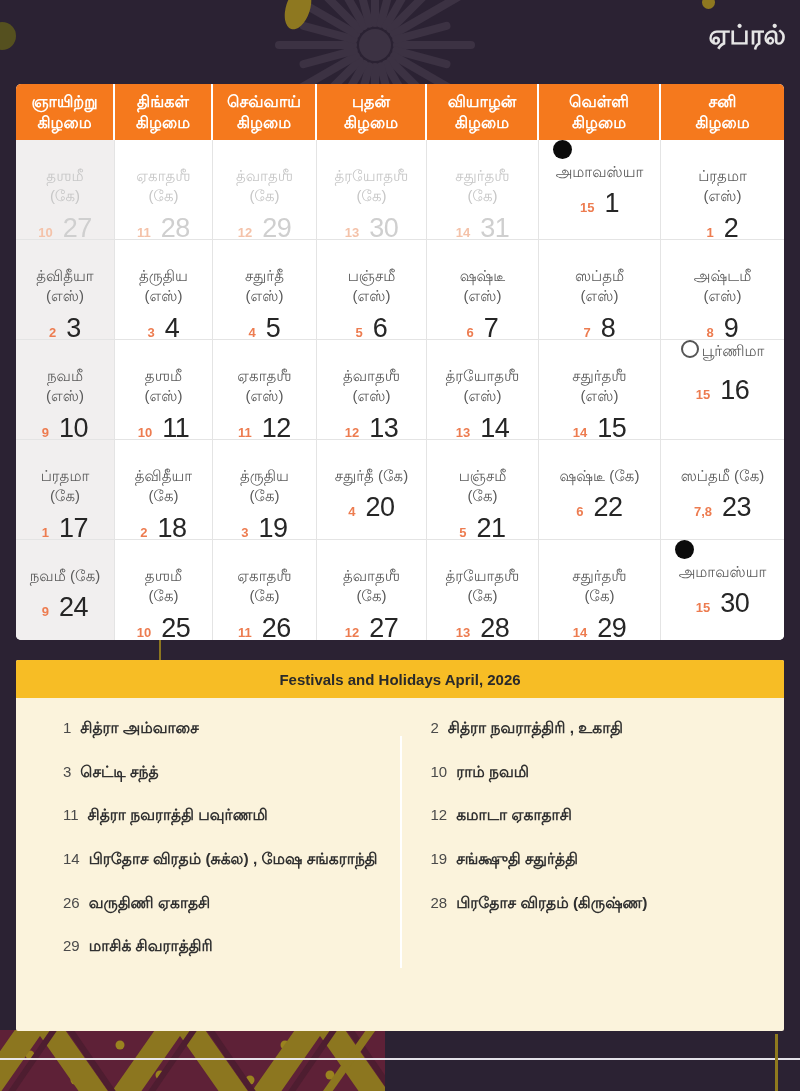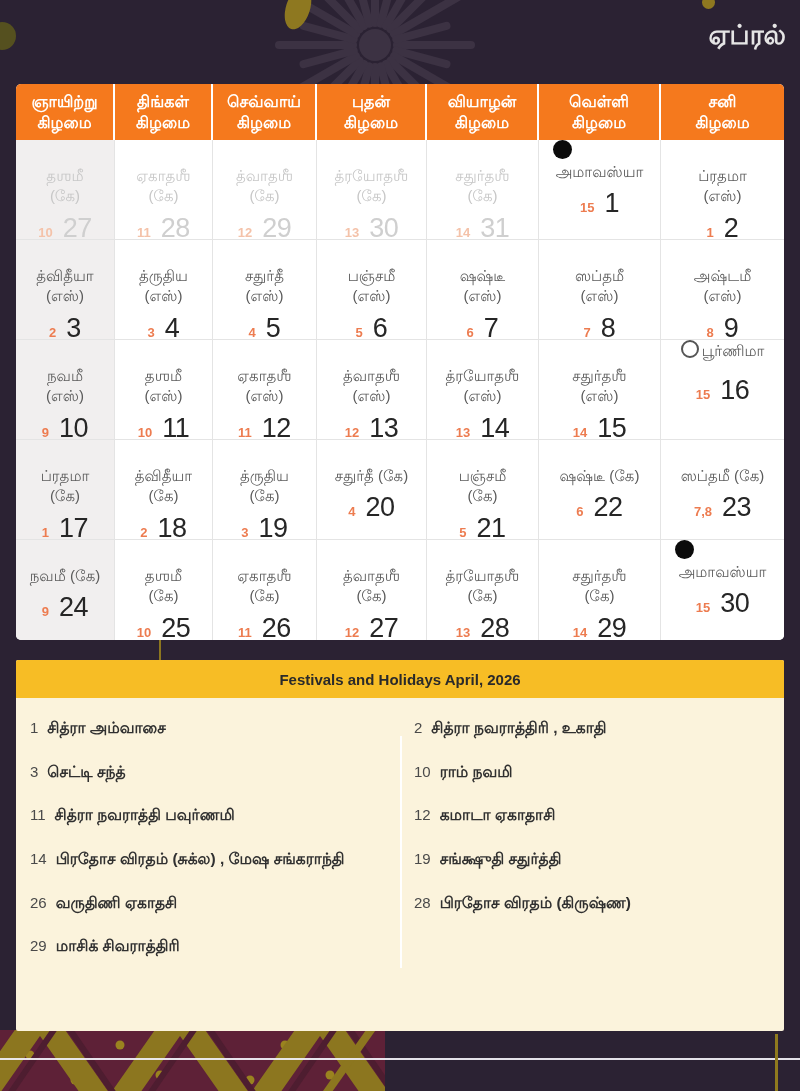--- a/index.html
+++ b/index.html
@@ -51,21 +51,21 @@
   .moon-row{ text-align:left;padding-left:14px;height:22px;}
   .moon-new{width:19px;height:19px;border-radius:50%;background:#0B0B0B;display:inline-block;}
   .moon-full{width:14px;height:14px;border-radius:50%;border:2px solid #555555;display:inline-block;
              vertical-align:-2px;margin-right:3px;background:#FFFFFF;}
 
   
   .fest-card{position:absolute;left:16px;top:660px;width:768px;height:371px;border-radius:2px;
              overflow:hidden;background:#FBF3DC;}
   .fest-header{height:38px;background:#F7BD25;display:flex;align-items:center;justify-content:center;
                font-size:15px;font-weight:bold;color:#2A2A2A;}
-  .fest-body{position:relative;display:grid;grid-template-columns:1fr 1fr;padding-top:8px;}
+  .fest-body{position:relative;display:grid;grid-template-columns:1fr 1fr;padding-top:8px;padding-left:33px;}
   .fest-divider{position:absolute;left:50%;top:38px;bottom:0;width:2px;background:#FFFFFF;}
   .fest-item{padding:11px 18px 11px 14px;font-size:15.5px;line-height:1.4;color:#303030;}
   .fd{color:#4A4A4A;font-weight:normal;margin-right:9px;font-size:15px;}
   .ft{font-weight:bold;color:#303030;}
 </style>
 </head>
 <body>
 
 <div class="page">
 

